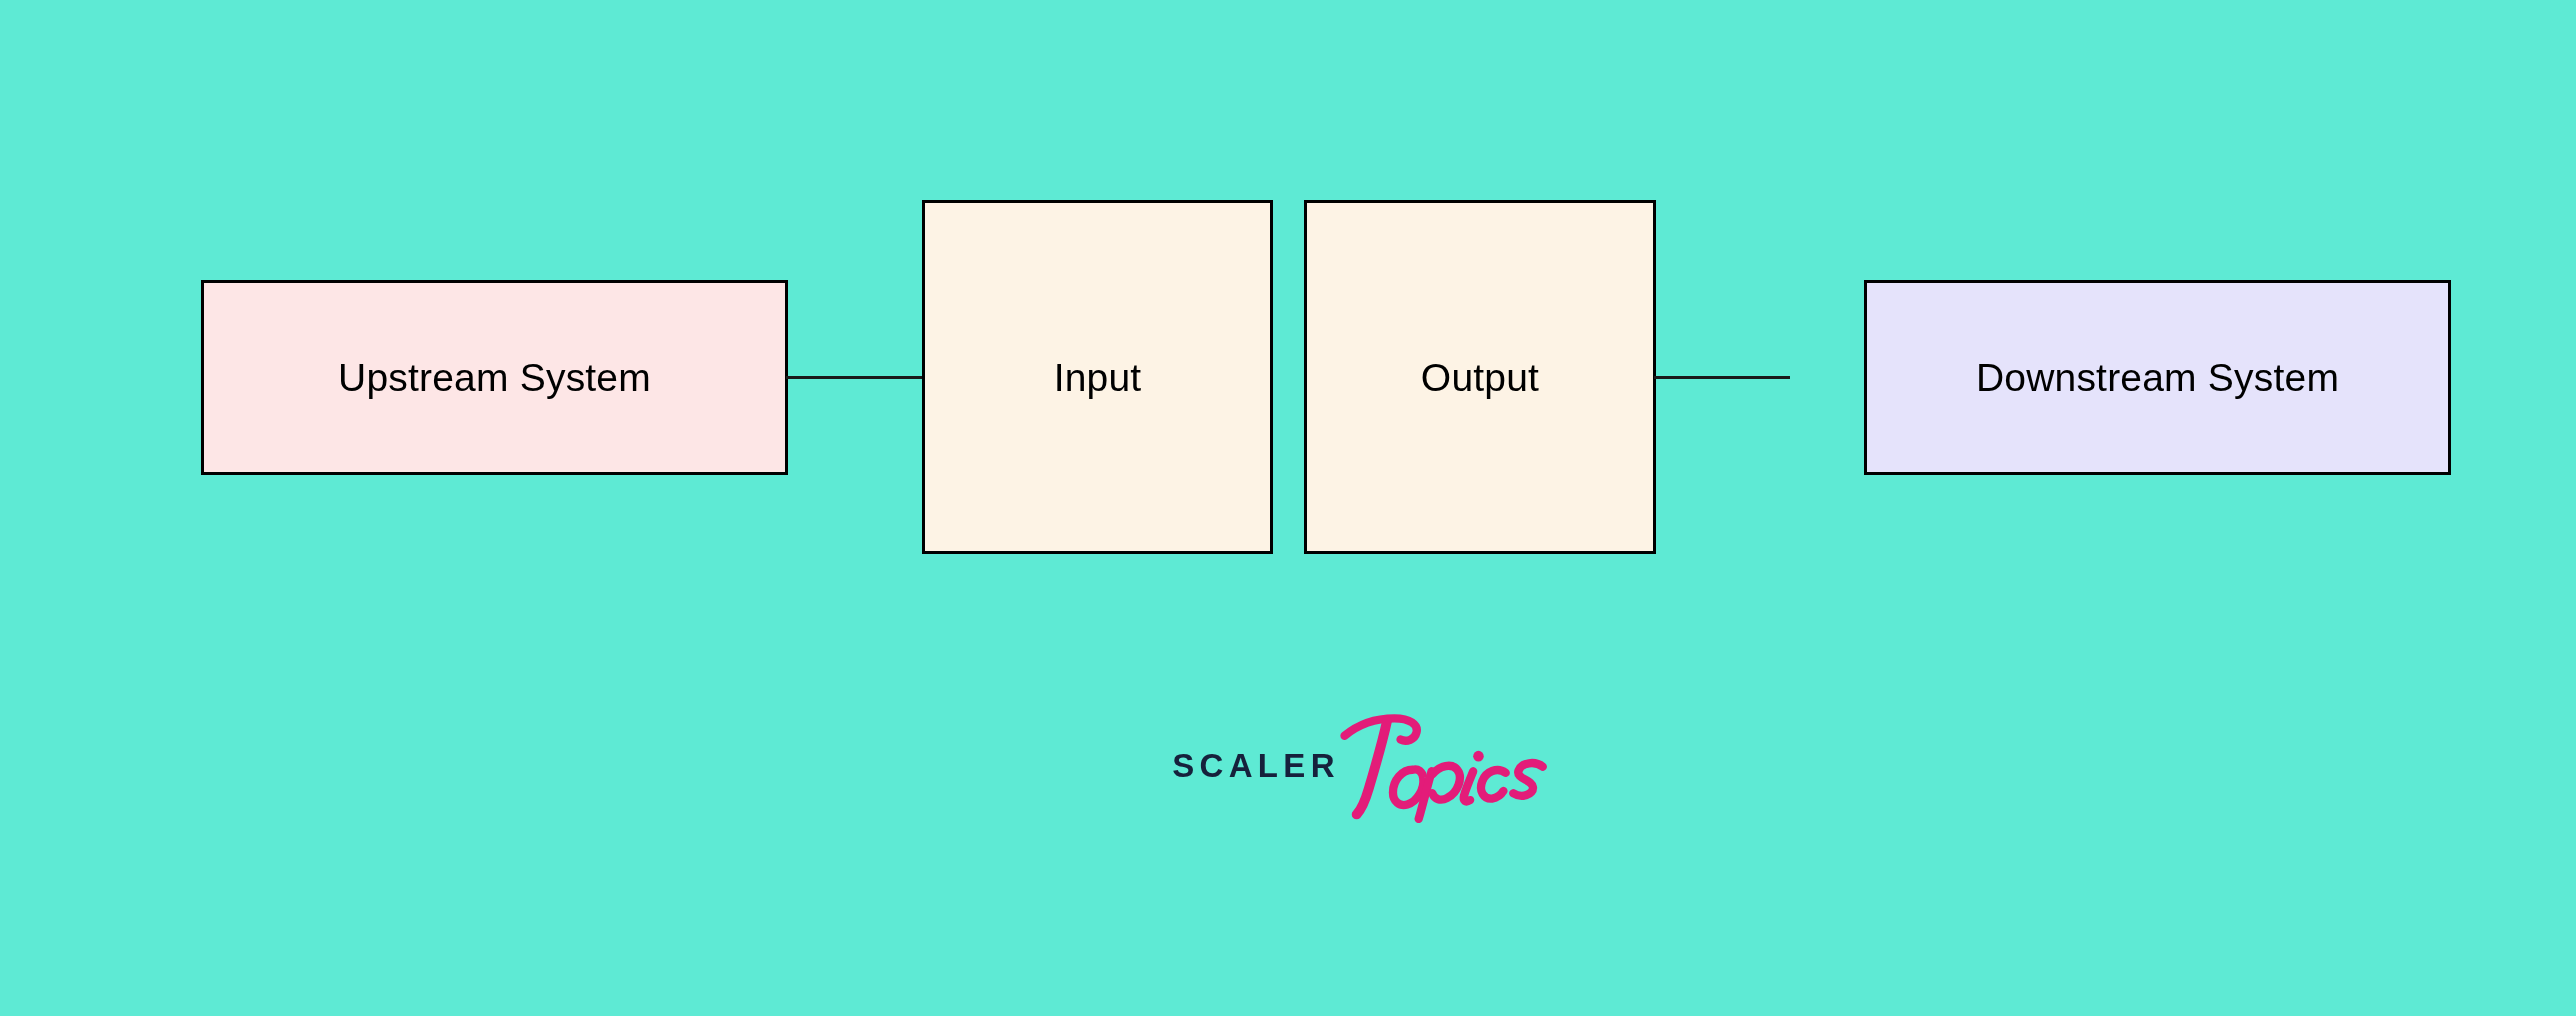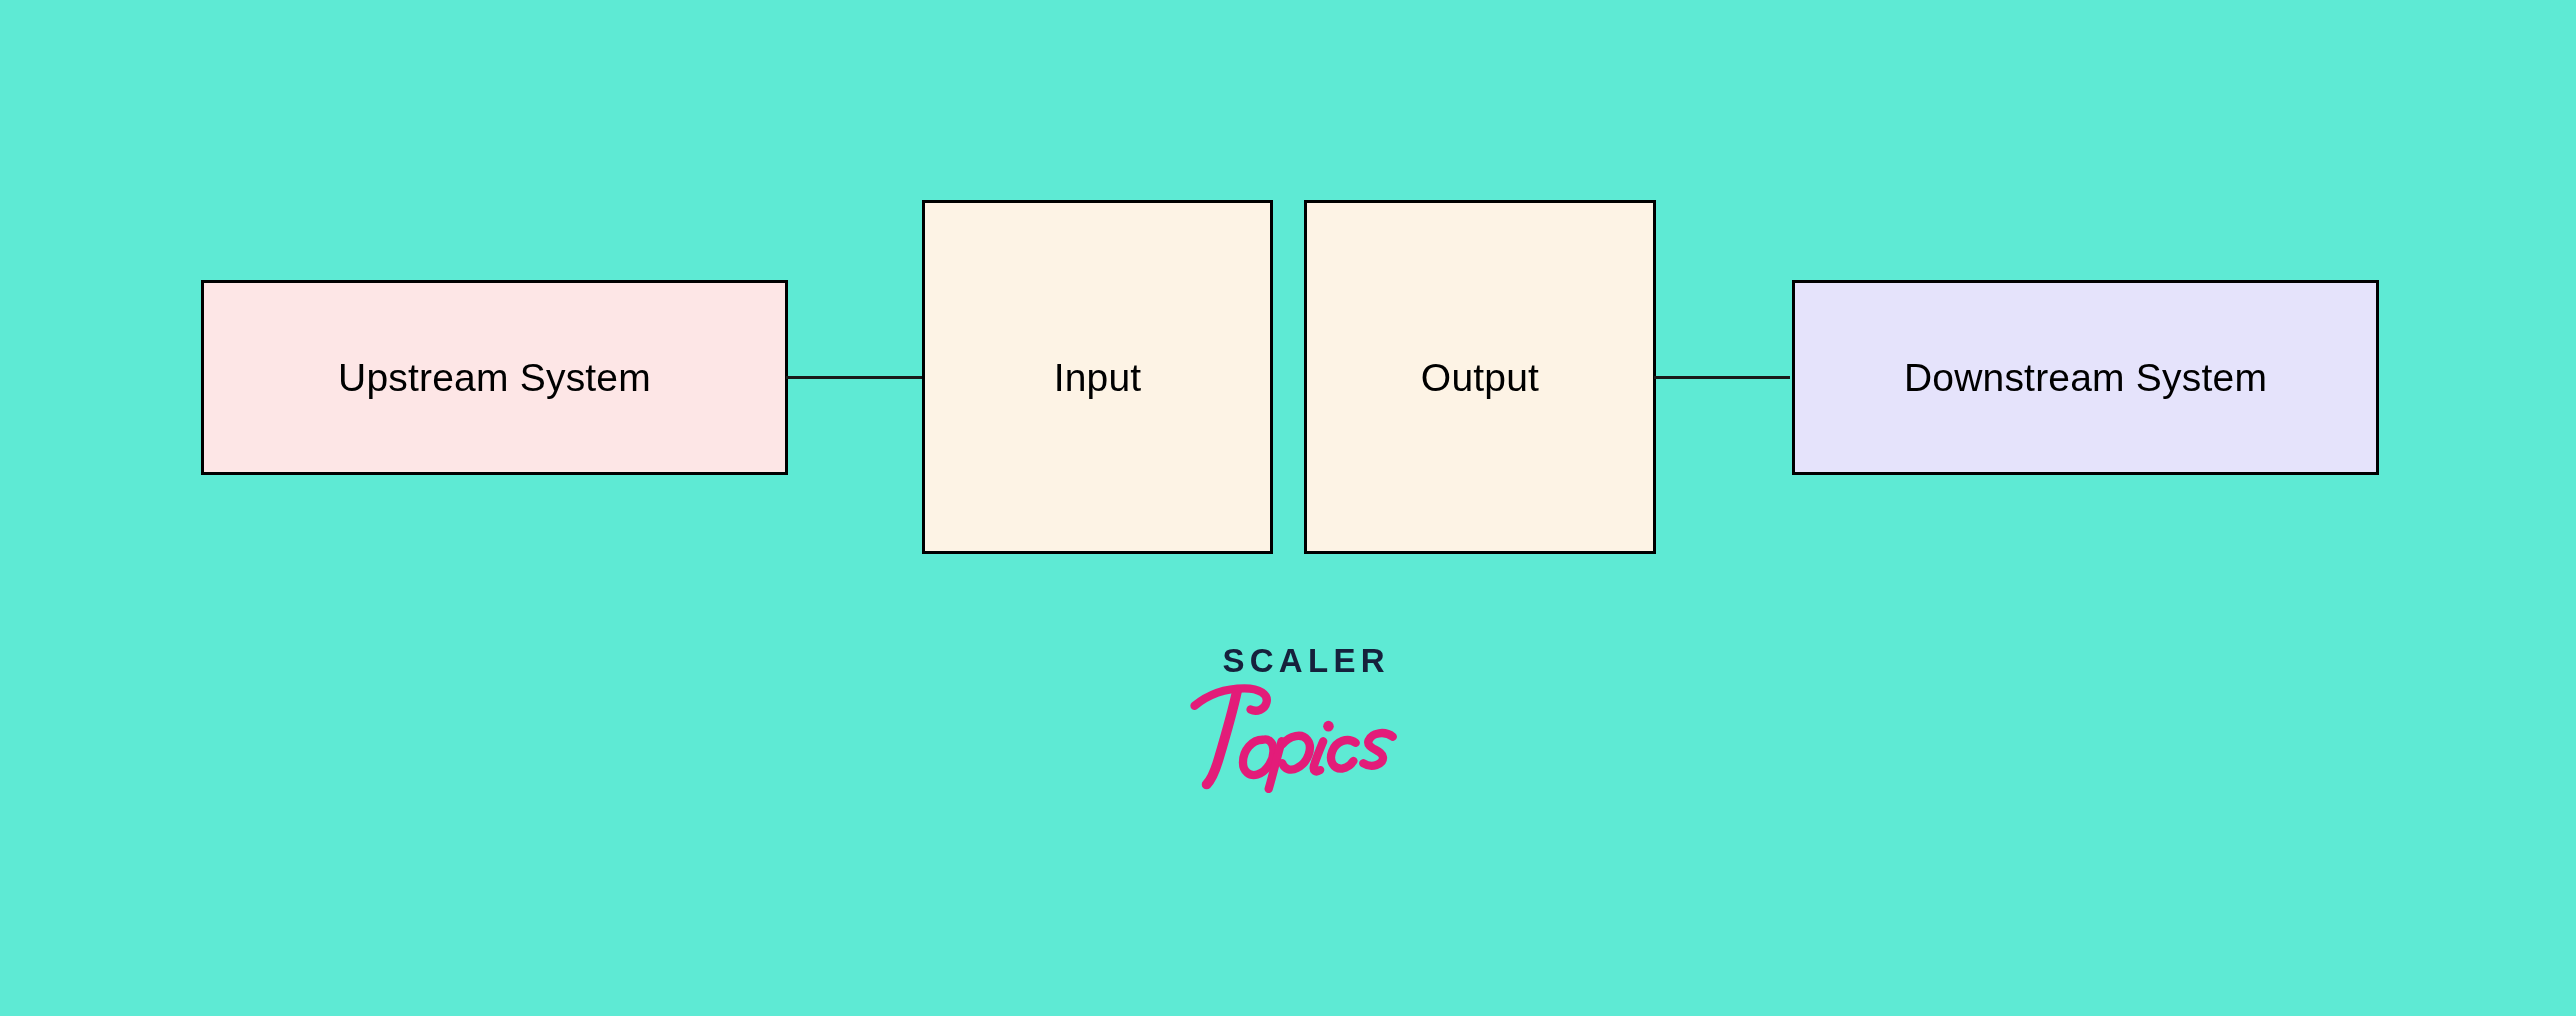--- a/index.html
+++ b/index.html
@@ -59,21 +59,21 @@
     background: #fdf3e5;
   }
   .node--output {
     left: 1304px;
     top: 200px;
     width: 352px;
     height: 354px;
     background: #fdf3e5;
   }
   .node--downstream {
-    left: 1792px;
+    left: 1864px;
     top: 280px;
     width: 587px;
     height: 195px;
     background: #e5e3fb;
   }
 
   
   .edge {
     position: absolute;
     background: #1a1a1a;
@@ -87,25 +87,25 @@
   .edge--output-downstream {
     left: 1654px;
     top: 376px;
     width: 136px;
   }
 
   
   .logo {
     position: absolute;
     left: 1167px;
-    top: 644px;
+    top: 682px;
     width: 273px;
     height: 167px;
     display: flex;
-    flex-direction: column;
+    flex-direction: row;
     align-items: center;
   }
   .logo-scaler {
     color: #16213c;
     font-family: "Liberation Sans", sans-serif;
     font-size: 33px;
     font-weight: 700;
     letter-spacing: 5.3px;
     line-height: 1;
     text-indent: 5.3px;

